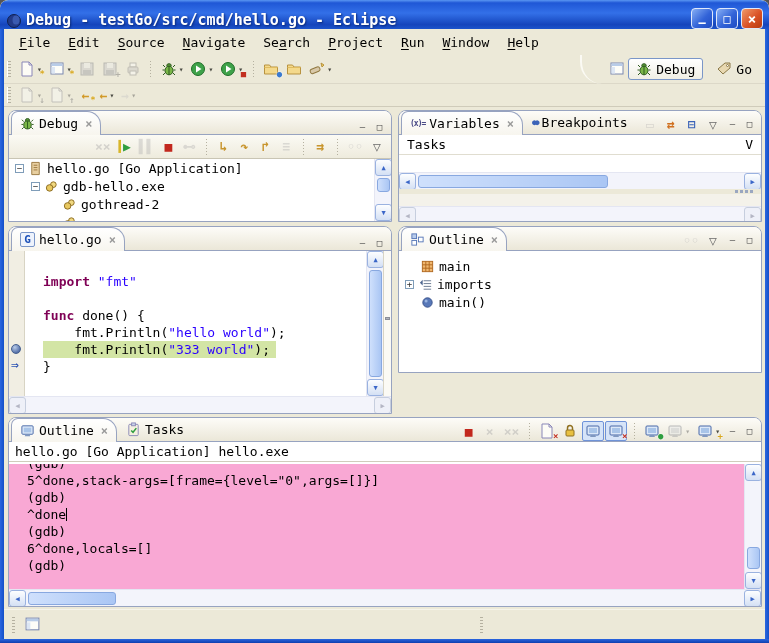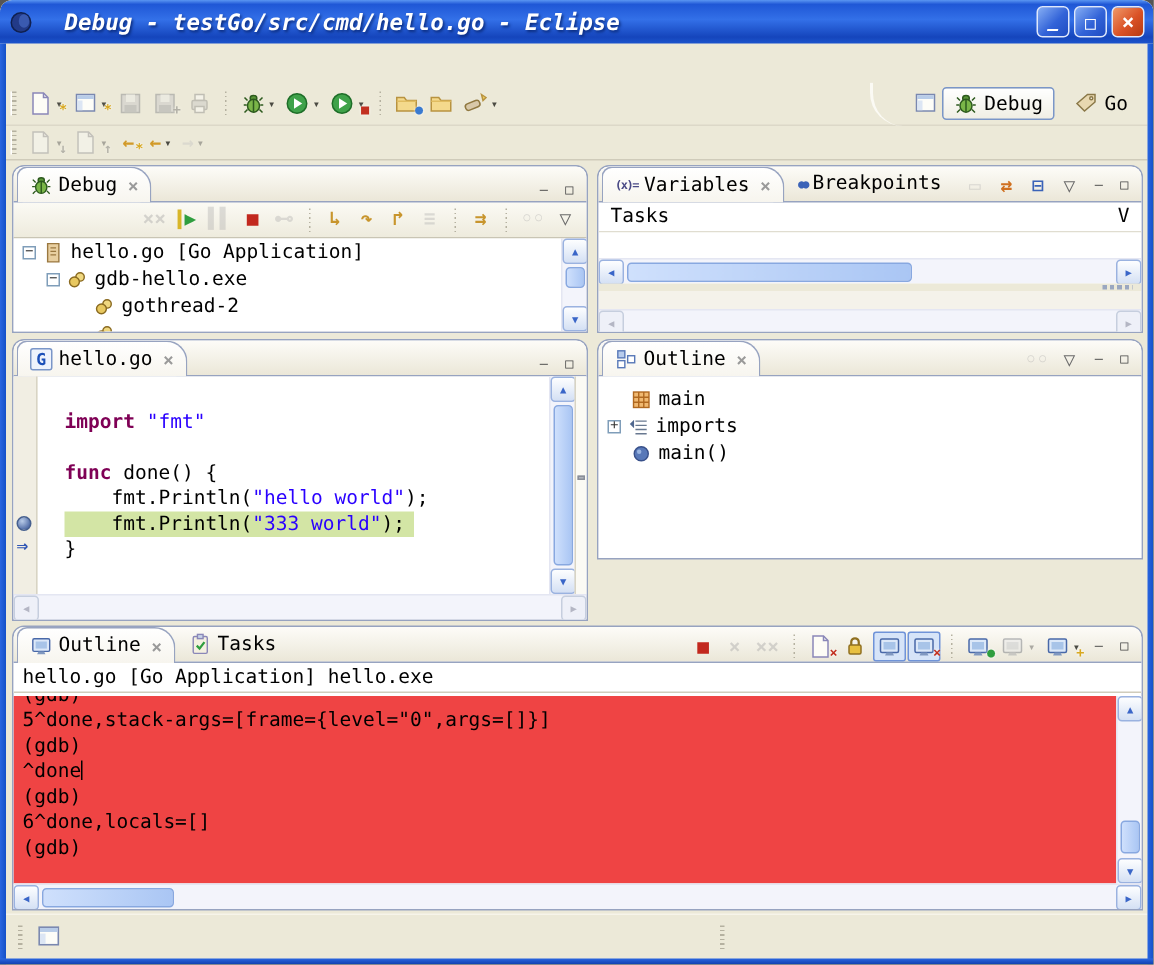--- a/index.html
+++ b/index.html
@@ -8,21 +8,21 @@
        font-family:"DejaVu Sans Mono","Liberation Mono",monospace;font-size:13px;color:#000;
        border-radius:8px 8px 0 0;}
   
   .edge{position:absolute;background:linear-gradient(90deg,#2a66e0,#1450c8);z-index:50;}
   .edge-l{left:0;top:29px;bottom:0;width:4px;}
   .edge-r{right:0;top:29px;bottom:0;width:4px;}
   .edge-b{left:0;right:0;bottom:0;height:4px;background:linear-gradient(#2a66e0,#0f3fae);}
   
   .titlebar{position:absolute;left:0;top:0;width:769px;height:29px;border-radius:8px 8px 0 0;
     background:linear-gradient(180deg,#5a96f2 0%,#1f57d6 10%,#3370e8 45%,#1545bc 85%,#1c54cc 100%);
-    display:flex;align-items:center;padding:0 6px;gap:21px;font-style:italic;}
+    display:flex;align-items:flex-end;padding:0 6px;gap:4px;}
   .apptitle{color:#fff;font-weight:bold;font-size:15px;text-shadow:1px 1px 2px #0a2a7a;white-space:nowrap;}
   .appicon{width:16px;height:16px;}
   .winbtns{margin-left:auto;display:flex;gap:3px;}
   .wb{width:22px;height:21px;border:1px solid #dfe8fb;border-radius:4px;color:#fff;font-weight:bold;
       display:flex;align-items:center;justify-content:center;font-size:12px;
       background:linear-gradient(135deg,#86aef4,#3263d8 55%,#1f4cc2);}
   .wb.close{background:linear-gradient(135deg,#f09a6a,#da5226 55%,#b63a10);font-size:14px;}
   .wb.min span{transform:translateY(4px);}
   
   .menubar{position:absolute;left:4px;right:4px;top:29px;height:26px;display:flex;align-items:center;
@@ -109,22 +109,22 @@
     padding:0 8px;font-size:13px;}
   .colv{margin-left:auto;}
   .varbody{height:17px;background:#fff;}
   .sash{height:5px;background:#ece9d8;position:relative;}
   .sashgrip{position:absolute;right:6px;top:1px;width:20px;height:3px;
     background:repeating-linear-gradient(90deg,#9aa7c0 0 3px,transparent 3px 5px);}
   .detail{background:#f4f2ea;}
   
   .contitle{height:20px;background:#fff;border-bottom:1px solid #d0ccbc;display:flex;align-items:center;
     padding:0 6px;white-space:nowrap;overflow:hidden;}
-  .context{position:absolute;left:0;right:17px;top:46px;bottom:17px;background:#ef4444;overflow:hidden;
-    padding-left:6px;}
+  .context{position:absolute;left:0;right:17px;top:46px;bottom:17px;background:#f9a8d4;overflow:hidden;
+    padding-left:18px;}
   .clin{height:17px;line-height:17px;white-space:pre;}
   .clin:first-child{margin-top:-9px;}
   .caret{display:inline-block;width:1px;height:13px;background:#000;vertical-align:-2px;}
   
   .statusbar{position:absolute;left:4px;right:4px;bottom:4px;height:30px;background:#ece9d8;
     border-top:1px solid #f6f4ea;display:flex;align-items:center;gap:6px;padding:0 8px;}
   .statgrip{width:3px;height:16px;background:repeating-linear-gradient(180deg,#b5b1a0 0 1px,transparent 1px 3px);}
   .statsep{margin-left:430px;}
   .fastview .ic{width:17px;height:17px;}
   
@@ -239,20 +239,31 @@
         </span>
       <span class="wb">
           <span>□</span>
         </span>
       <span class="wb close">
           <span>×</span>
         </span>
     </div>
   </div>
 
+  <div class="menubar" id="menubar">
+      <span class="mitem"><u>F</u>ile</span>
+      <span class="mitem"><u>E</u>dit</span>
+      <span class="mitem"><u>S</u>ource</span>
+      <span class="mitem"><u>N</u>avigate</span>
+      <span class="mitem">Se<u>a</u>rch</span>
+      <span class="mitem"><u>P</u>roject</span>
+      <span class="mitem"><u>R</u>un</span>
+      <span class="mitem"><u>W</u>indow</span>
+      <span class="mitem"><u>H</u>elp</span>
+    </div>
 
   <div class="tbrow tb1">
     <span class="grip"></span>
     <div class="tbgroup">
         <span class="tbtn" title="new">
           <svg class="ic">
             <use href="#i-doc"></use>
           </svg>
           <span class="ov" style="color: rgb(216, 168, 32);">*</span>
           <span class="dd">▾</span>

